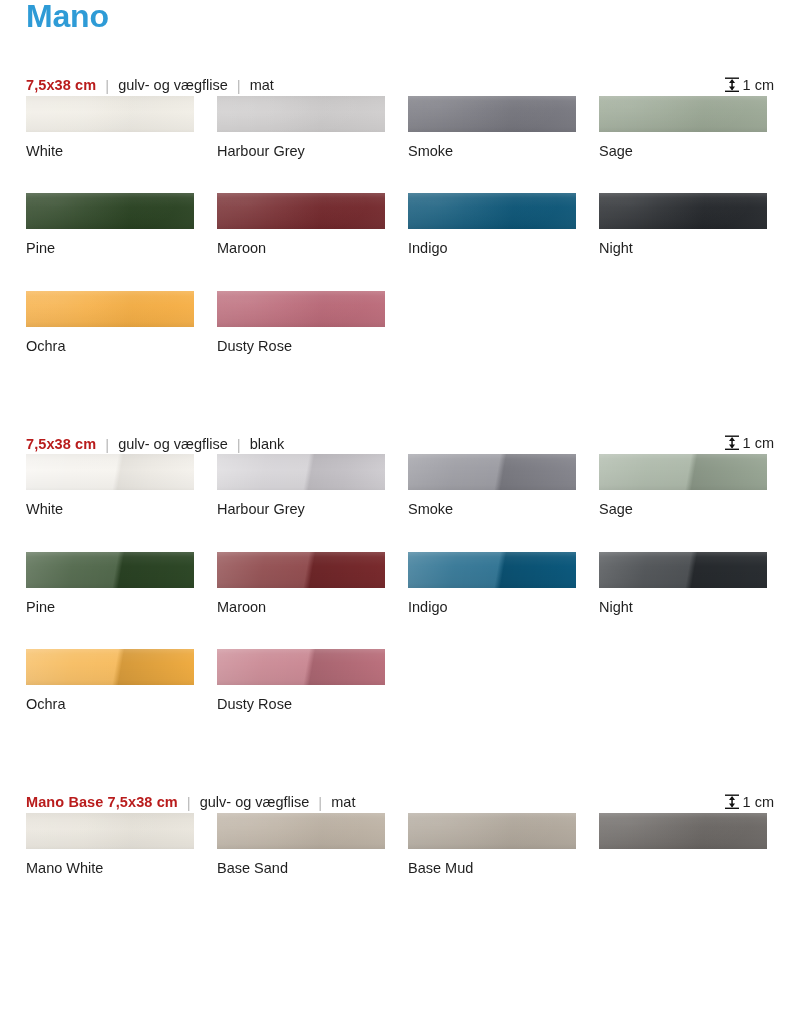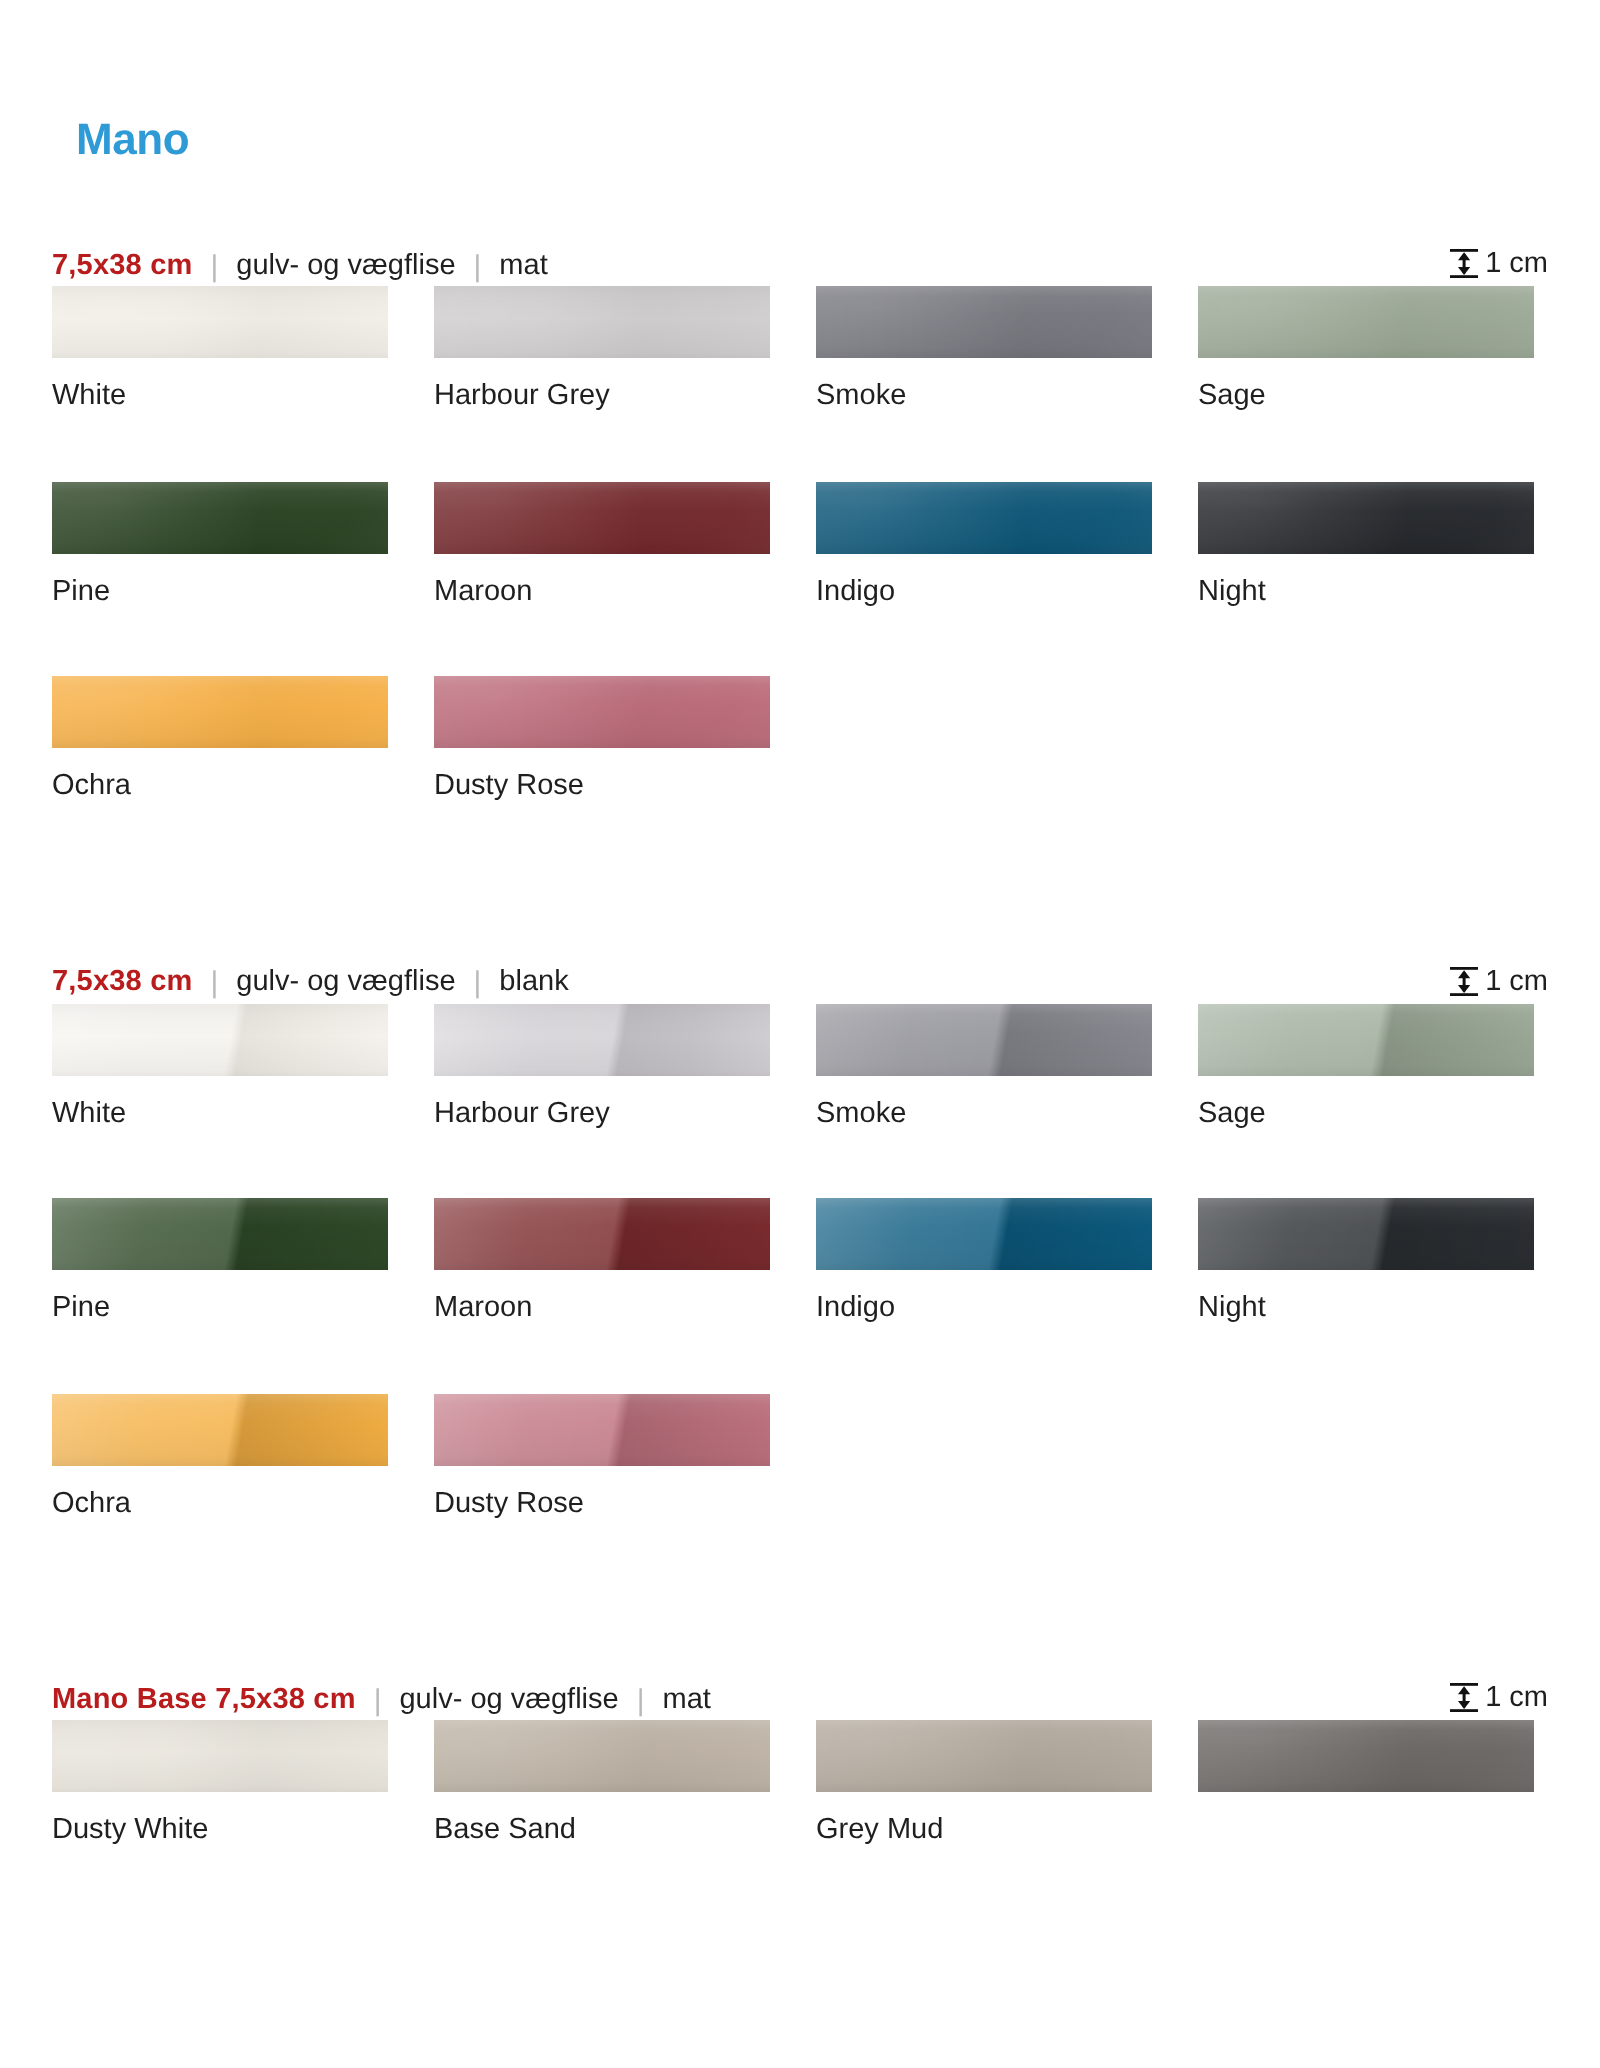--- a/index.html
+++ b/index.html
@@ -19,26 +19,25 @@
   .page {
     width: 800px;
     height: 1034px;
     padding: 0 26px;
     position: relative;
     overflow: hidden;
   }
 
   
   .page-title {
-    font-size: 22px;
+    font-size: 32px;
     font-weight: bold;
     color: #2e9bd6;
     letter-spacing: -0.2px;
-    margin: 12px;
-    padding-top: 46px;
+    margin: 0;
     line-height: 1.05;
   }
 
   
   .section { margin-top: 0; }
   .section-head {
     display: flex;
     align-items: center;
     justify-content: space-between;
     height: 22px;
@@ -375,37 +374,37 @@
             </span>
             <span class="thickness-label">1 cm</span>
           </div>
         </div>
         <div class="tile-grid grid-gap-top">
           <div class="tile-cell">
             <div class="tile-swatch light" style="background-color: rgb(233, 229, 220);">
               <span class="sheen" style="background:linear-gradient(95deg, rgba(255,255,255,0.10) 0%, rgba(255,255,255,0.03) 35%, rgba(0,0,0,0.02) 62%, rgba(255,255,255,0.05) 100%),radial-gradient(120% 180% at 18% 30%, rgba(255,255,255,0.10), rgba(255,255,255,0) 60%);"></span>
               <span class="edge"></span>
             </div>
-            <div class="tile-label">Dusty White</div>
+            <div class="tile-label">Mano White</div>
             <div class="cell-spacer"></div>
           </div>
           <div class="tile-cell">
             <div class="tile-swatch" style="background-color: rgb(188, 177, 163);">
               <span class="sheen" style="background:linear-gradient(95deg, rgba(255,255,255,0.10) 0%, rgba(255,255,255,0.03) 35%, rgba(0,0,0,0.02) 62%, rgba(255,255,255,0.05) 100%),radial-gradient(120% 180% at 18% 30%, rgba(255,255,255,0.10), rgba(255,255,255,0) 60%);"></span>
               <span class="edge"></span>
             </div>
             <div class="tile-label">Base Sand</div>
             <div class="cell-spacer"></div>
           </div>
           <div class="tile-cell">
             <div class="tile-swatch" style="background-color: rgb(176, 167, 155);">
               <span class="sheen" style="background:linear-gradient(95deg, rgba(255,255,255,0.10) 0%, rgba(255,255,255,0.03) 35%, rgba(0,0,0,0.02) 62%, rgba(255,255,255,0.05) 100%),radial-gradient(120% 180% at 18% 30%, rgba(255,255,255,0.10), rgba(255,255,255,0) 60%);"></span>
               <span class="edge"></span>
             </div>
-            <div class="tile-label">Grey Mud</div>
+            <div class="tile-label">Base Mud</div>
             <div class="cell-spacer"></div>
           </div>
           <div class="tile-cell">
             <div class="tile-swatch" style="background-color: rgb(105, 101, 98);">
               <span class="sheen" style="background:linear-gradient(95deg, rgba(255,255,255,0.10) 0%, rgba(255,255,255,0.03) 35%, rgba(0,0,0,0.02) 62%, rgba(255,255,255,0.05) 100%),radial-gradient(120% 180% at 18% 30%, rgba(255,255,255,0.10), rgba(255,255,255,0) 60%);"></span>
               <span class="edge"></span>
             </div>
           </div>
         </div>
       </div>

